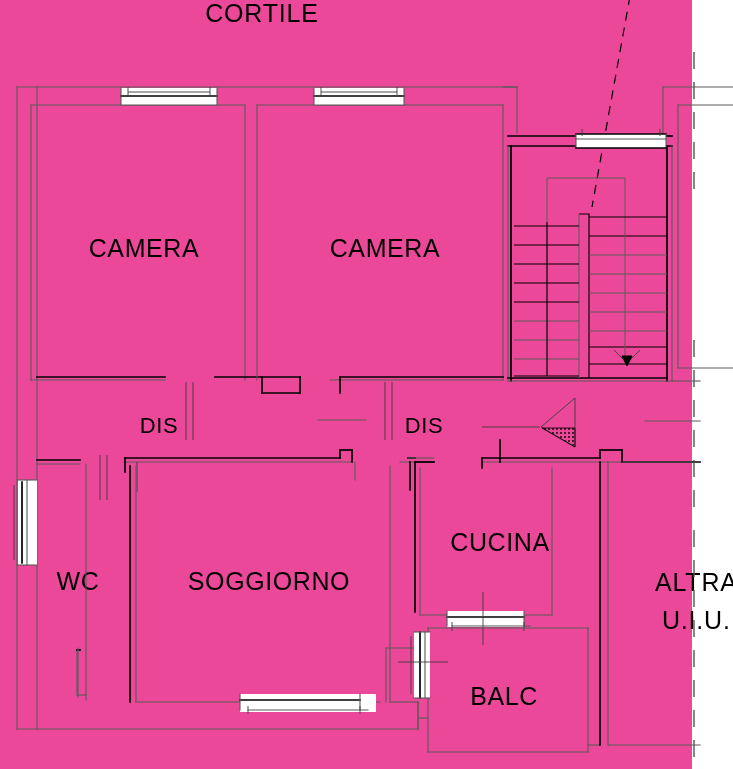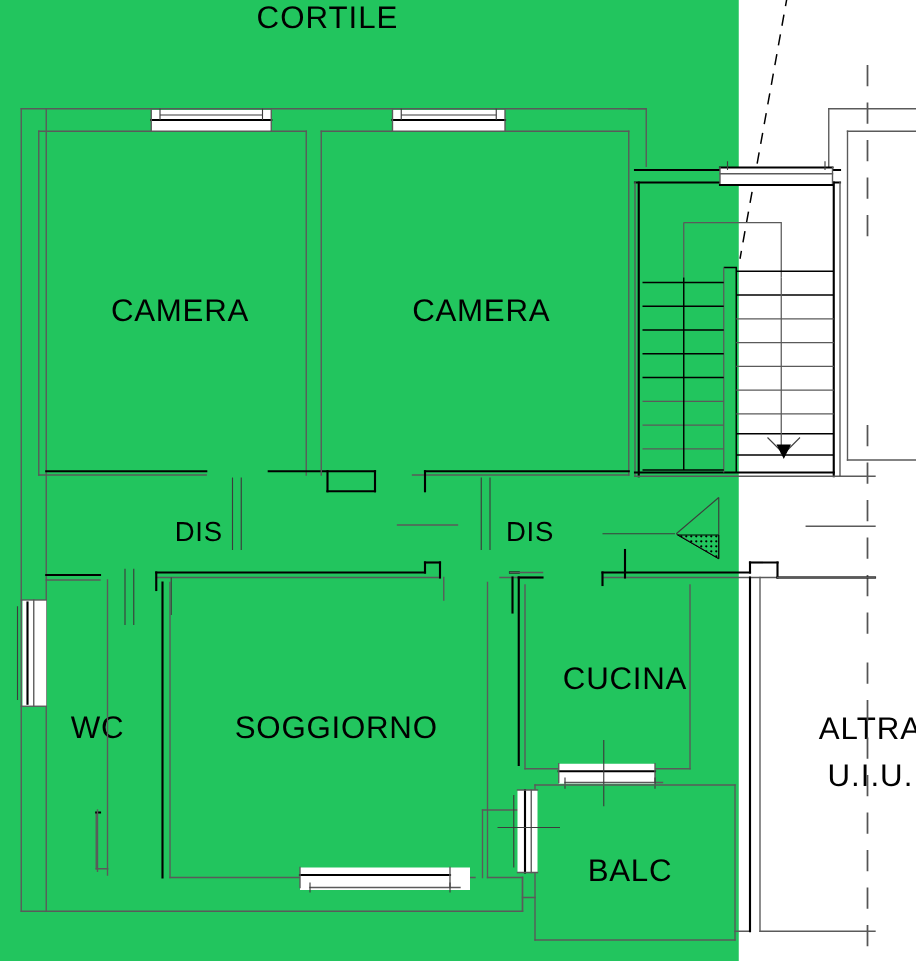--- a/index.html
+++ b/index.html
@@ -8,23 +8,23 @@
     background: #ffffff;
   }
   body {
     width: 733px;
     height: 769px;
     overflow: hidden;
     font-family: "Liberation Sans", sans-serif;
   }
   #plan-root {
     position: relative;
-    width: 591px;
+    width: 692px;
     height: 769px;
-    background: #22c55e;
+    background: #ec4899;
   }
   svg#floorplan {
     display: block;
     width: 733px;
     height: 769px;
   }
   .wall-thin {
     fill: none;
     stroke: #5a5a5a;
     stroke-width: 1.1;

